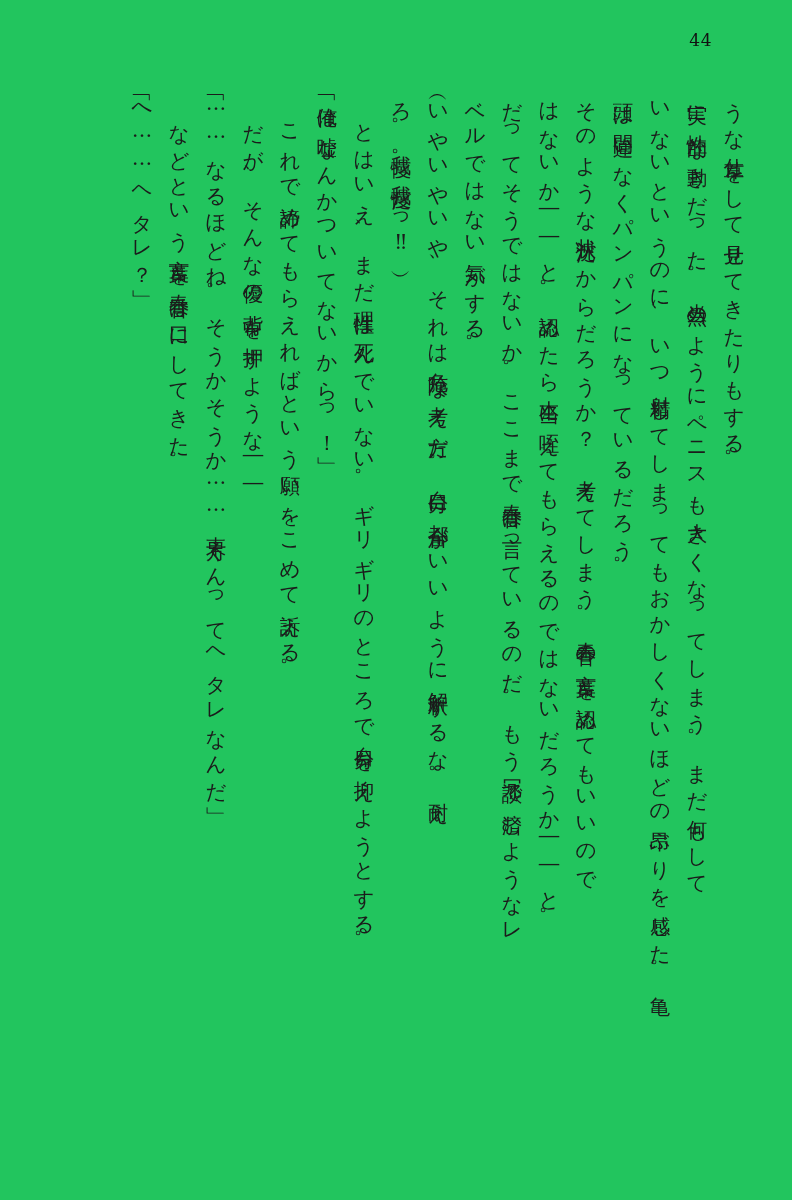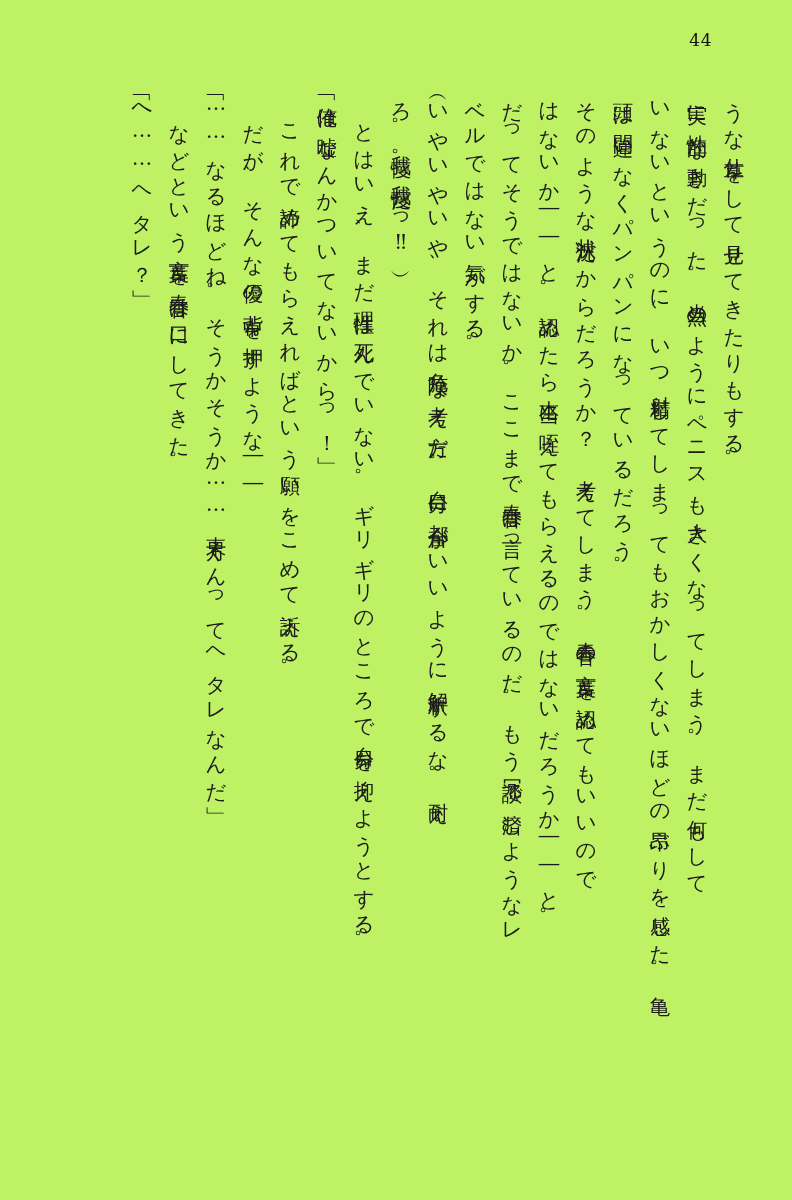--- a/index.html
+++ b/index.html
@@ -12,21 +12,21 @@
     height: 1200px;
     position: relative;
     font-family: "DejaVu Serif", "Liberation Serif", serif;
     color: #1a1a1a;
     overflow: hidden;
   }
 
   .page {
     position: absolute;
     inset: 0;
-    background: #bef264;
+    background: #22c55e;
     text-decoration: underline;
   }
 
   
   .page-number {
     position: absolute;
     top: 30px;
     right: 80px;
     font-size: 17px;
     font-family: "DejaVu Serif", "Liberation Serif", serif;

